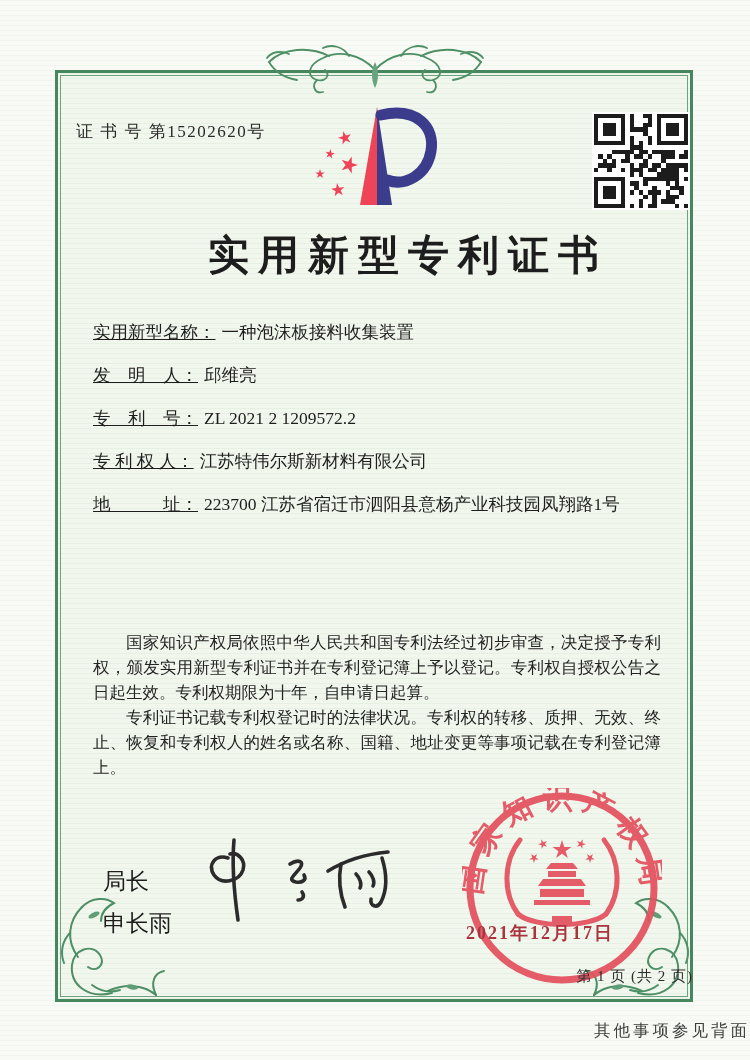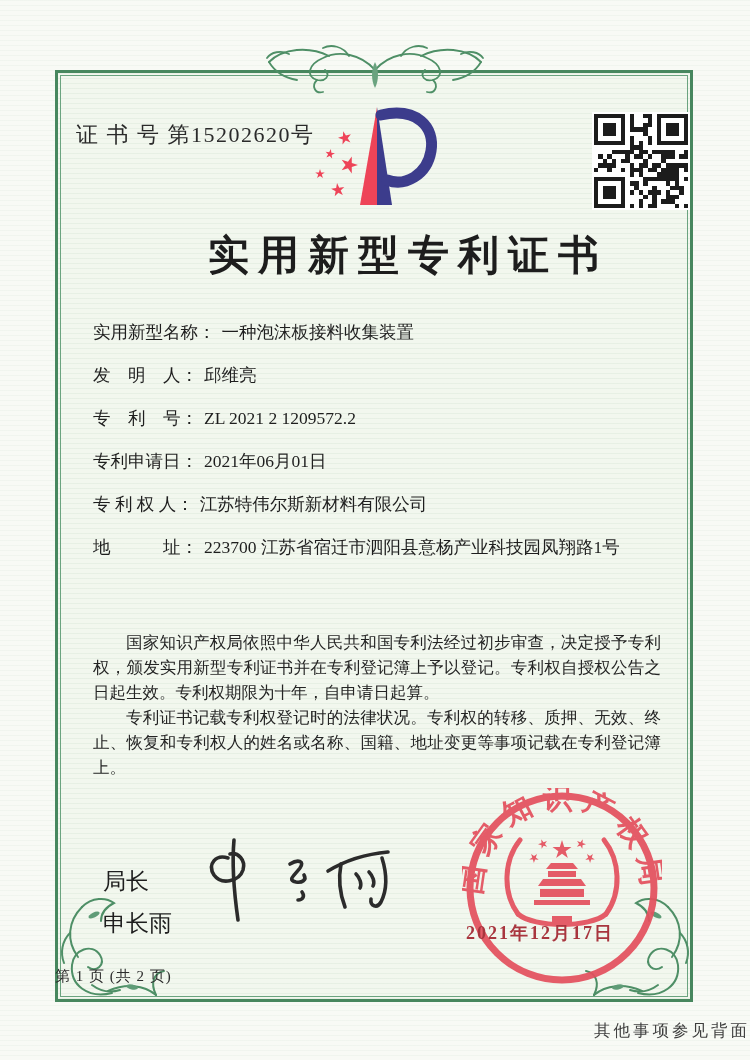--- a/index.html
+++ b/index.html
@@ -27,50 +27,50 @@
       #f2f7ee;
   }
   .frame::after{
     content:"";position:absolute;inset:2px;border:1px solid #6aa37f;pointer-events:none;
   }
   .ornament{position:absolute;pointer-events:none;}
   .orn-top{left:263px;top:42px;}
   .orn-bl{left:48px;top:893px;}
   .orn-br{left:582px;top:893px;}
   
-  .cert-no{position:absolute;left:76px;top:120px;font-size:22px;letter-spacing:1.5px;color:#2a2a2a;}
+  .cert-no{position:absolute;left:76px;top:120px;font-size:17px;letter-spacing:1.5px;color:#2a2a2a;}
   .logo{position:absolute;left:297px;top:101px;}
   .qr{position:absolute;left:592px;top:112px;background:#fff;padding:2px;}
   .title{
     position:absolute;left:55px;top:228px;width:706px;text-align:center;
     font-size:41px;font-weight:600;letter-spacing:9px;color:#1d1d1d;
   }
   
   .fields{position:absolute;left:93px;top:320px;width:566px;}
   .field-row{position:relative;height:43px;font-size:17.5px;white-space:nowrap;}
-  .field-row .lbl{color:#1e1e1e;}
+  .field-row .lbl{color:#1e1e1e;text-decoration:underline;}
   .field-row .val{color:#1e1e1e;margin-left:6px;}
   .second-pair{position:absolute;left:282px;top:0;}
   
   .body-text{
     position:absolute;left:93px;top:622px;width:568px;
     font-size:16.5px;line-height:25px;color:#242424;text-align:justify;margin-top:8px;
   }
   .body-text p{margin:0;text-indent:2em;}
   
   .officer{position:absolute;left:103px;top:866px;font-size:23px;color:#1e1e1e;}
   .officer .name{margin-top:11px;}
   .signature{position:absolute;left:190px;top:830px;}
   .seal{position:absolute;left:462px;top:788px;opacity:.93;}
   .seal-date{
     position:absolute;left:466px;top:921px;font-size:18px;letter-spacing:2px;
     color:#a8353e;font-weight:600;
   }
   .page-footer{
-    position:absolute;left:55px;top:967px;width:638px;text-align:left;
+    position:absolute;left:55px;top:967px;width:638px;text-align:right;
     font-size:15px;color:#2c2c2c;letter-spacing:1px;
   }
   .back-note{
     position:absolute;left:0;top:1020px;width:750px;text-align:right;
     font-size:16.5px;color:#3d3d3d;letter-spacing:3px;
   }
 </style>
 </head>
 <body>
 
@@ -291,23 +291,20 @@
     <div class="field-row">
       <span class="lbl">实用新型名称：</span><span class="val">一种泡沫板接料收集装置</span>
     </div>
     <div class="field-row">
       <span class="lbl">发　明　人：</span><span class="val">邱维亮</span>
     </div>
     <div class="field-row">
       <span class="lbl">专　利　号：</span><span class="val">ZL 2021 2 1209572.2</span>
     </div>
     <div class="field-row">
-      <span class="lbl">专利申请日：</span><span class="val">2021年06月01日</span>
-    </div>
-    <div class="field-row">
       <span class="lbl">专 利 权 人：</span><span class="val">江苏特伟尔斯新材料有限公司</span>
     </div>
     <div class="field-row">
       <span class="lbl">地　　　址：</span><span class="val">223700 江苏省宿迁市泗阳县意杨产业科技园凤翔路1号</span>
     </div>
   </div>
 
   <div class="body-text">
     <p>国家知识产权局依照中华人民共和国专利法经过初步审查，决定授予专利权，颁发实用新型专利证书并在专利登记簿上予以登记。专利权自授权公告之日起生效。专利权期限为十年，自申请日起算。</p>
     <p>专利证书记载专利权登记时的法律状况。专利权的转移、质押、无效、终止、恢复和专利权人的姓名或名称、国籍、地址变更等事项记载在专利登记簿上。</p>

